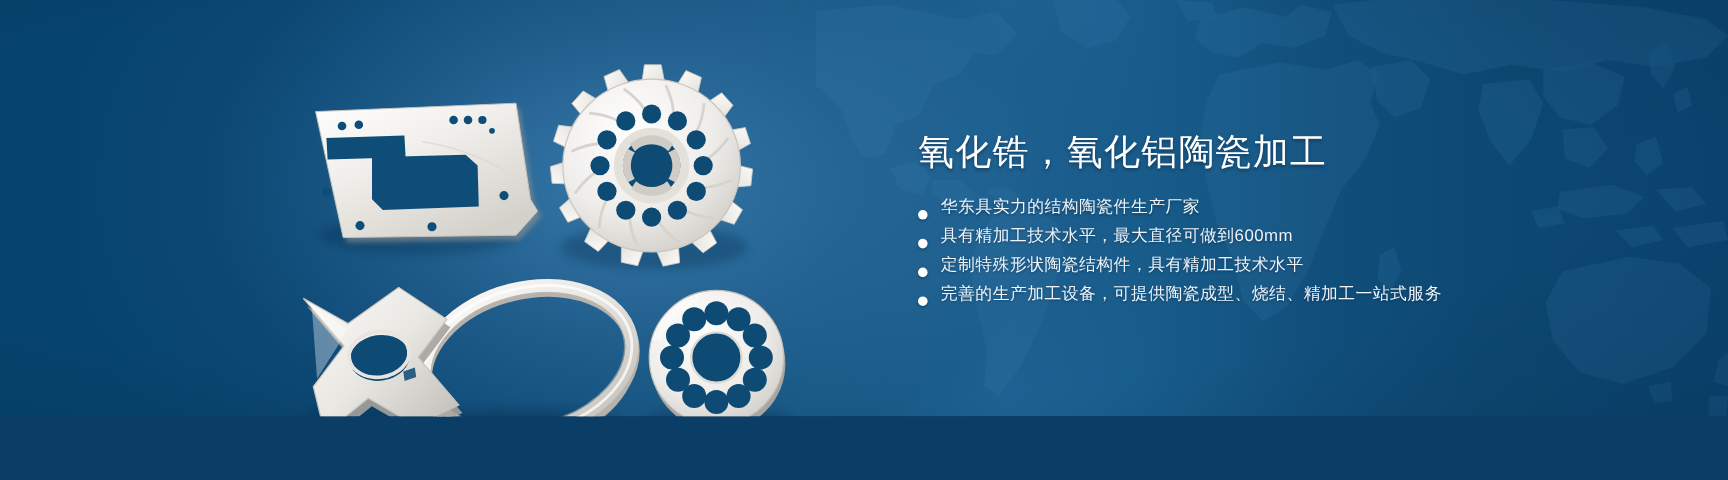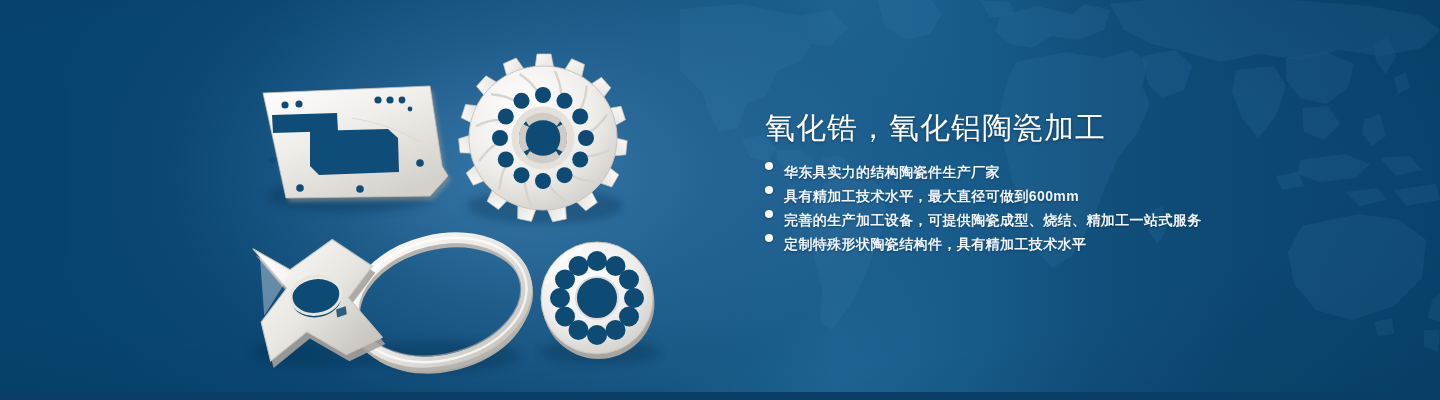--- a/index.html
+++ b/index.html
@@ -8,21 +8,21 @@
     padding: 0;
     background: #0a3e66;
   }
   body {
     font-family: "Liberation Sans", "DejaVu Sans", sans-serif;
   }
 
   .banner {
     position: relative;
     width: 1440px;
-    height: 392px;
+    height: 347px;
     overflow: hidden;
     background: #073f68;
   }
 
   
   .bg-base {
     position: absolute;
     inset: 0;
     background: linear-gradient(90deg,
         #06446e 0%,
@@ -98,24 +98,23 @@
     white-space: nowrap;
     text-shadow: 0 1px 3px rgba(0,20,40,0.45);
   }
   .bullets {
     list-style: none;
     margin: 0;
     padding: 0;
   }
   .bullet {
     display: flex;
-    align-items: flex-start;
+    align-items: flex-end;
     height: 21px;
     margin: 0 0 3px 0;
-    font-weight: bold;
   }
   .dot {
     flex: 0 0 auto;
     width: 8px;
     height: 8px;
     border-radius: 50%;
     background: #ffffff;
     margin-right: 11px;
     box-shadow: 0 1px 2px rgba(0,16,32,0.4);
   }
@@ -383,22 +382,22 @@
       <li class="bullet">
         <span class="dot"></span>
         <span class="bullet-text">华东具实力的结构陶瓷件生产厂家</span>
       </li>
       <li class="bullet">
         <span class="dot"></span>
         <span class="bullet-text">具有精加工技术水平，最大直径可做到600mm</span>
       </li>
       <li class="bullet">
         <span class="dot"></span>
-        <span class="bullet-text">完善的生产加工设备，可提供陶瓷成型、烧结、精加工一站式服务</span>
+        <span class="bullet-text">定制特殊形状陶瓷结构件，具有精加工技术水平</span>
       </li>
       <li class="bullet">
         <span class="dot"></span>
-        <span class="bullet-text">定制特殊形状陶瓷结构件，具有精加工技术水平</span>
+        <span class="bullet-text">完善的生产加工设备，可提供陶瓷成型、烧结、精加工一站式服务</span>
       </li>
     </ul>
   </div>
 
 </div>
 
 </body></html>

